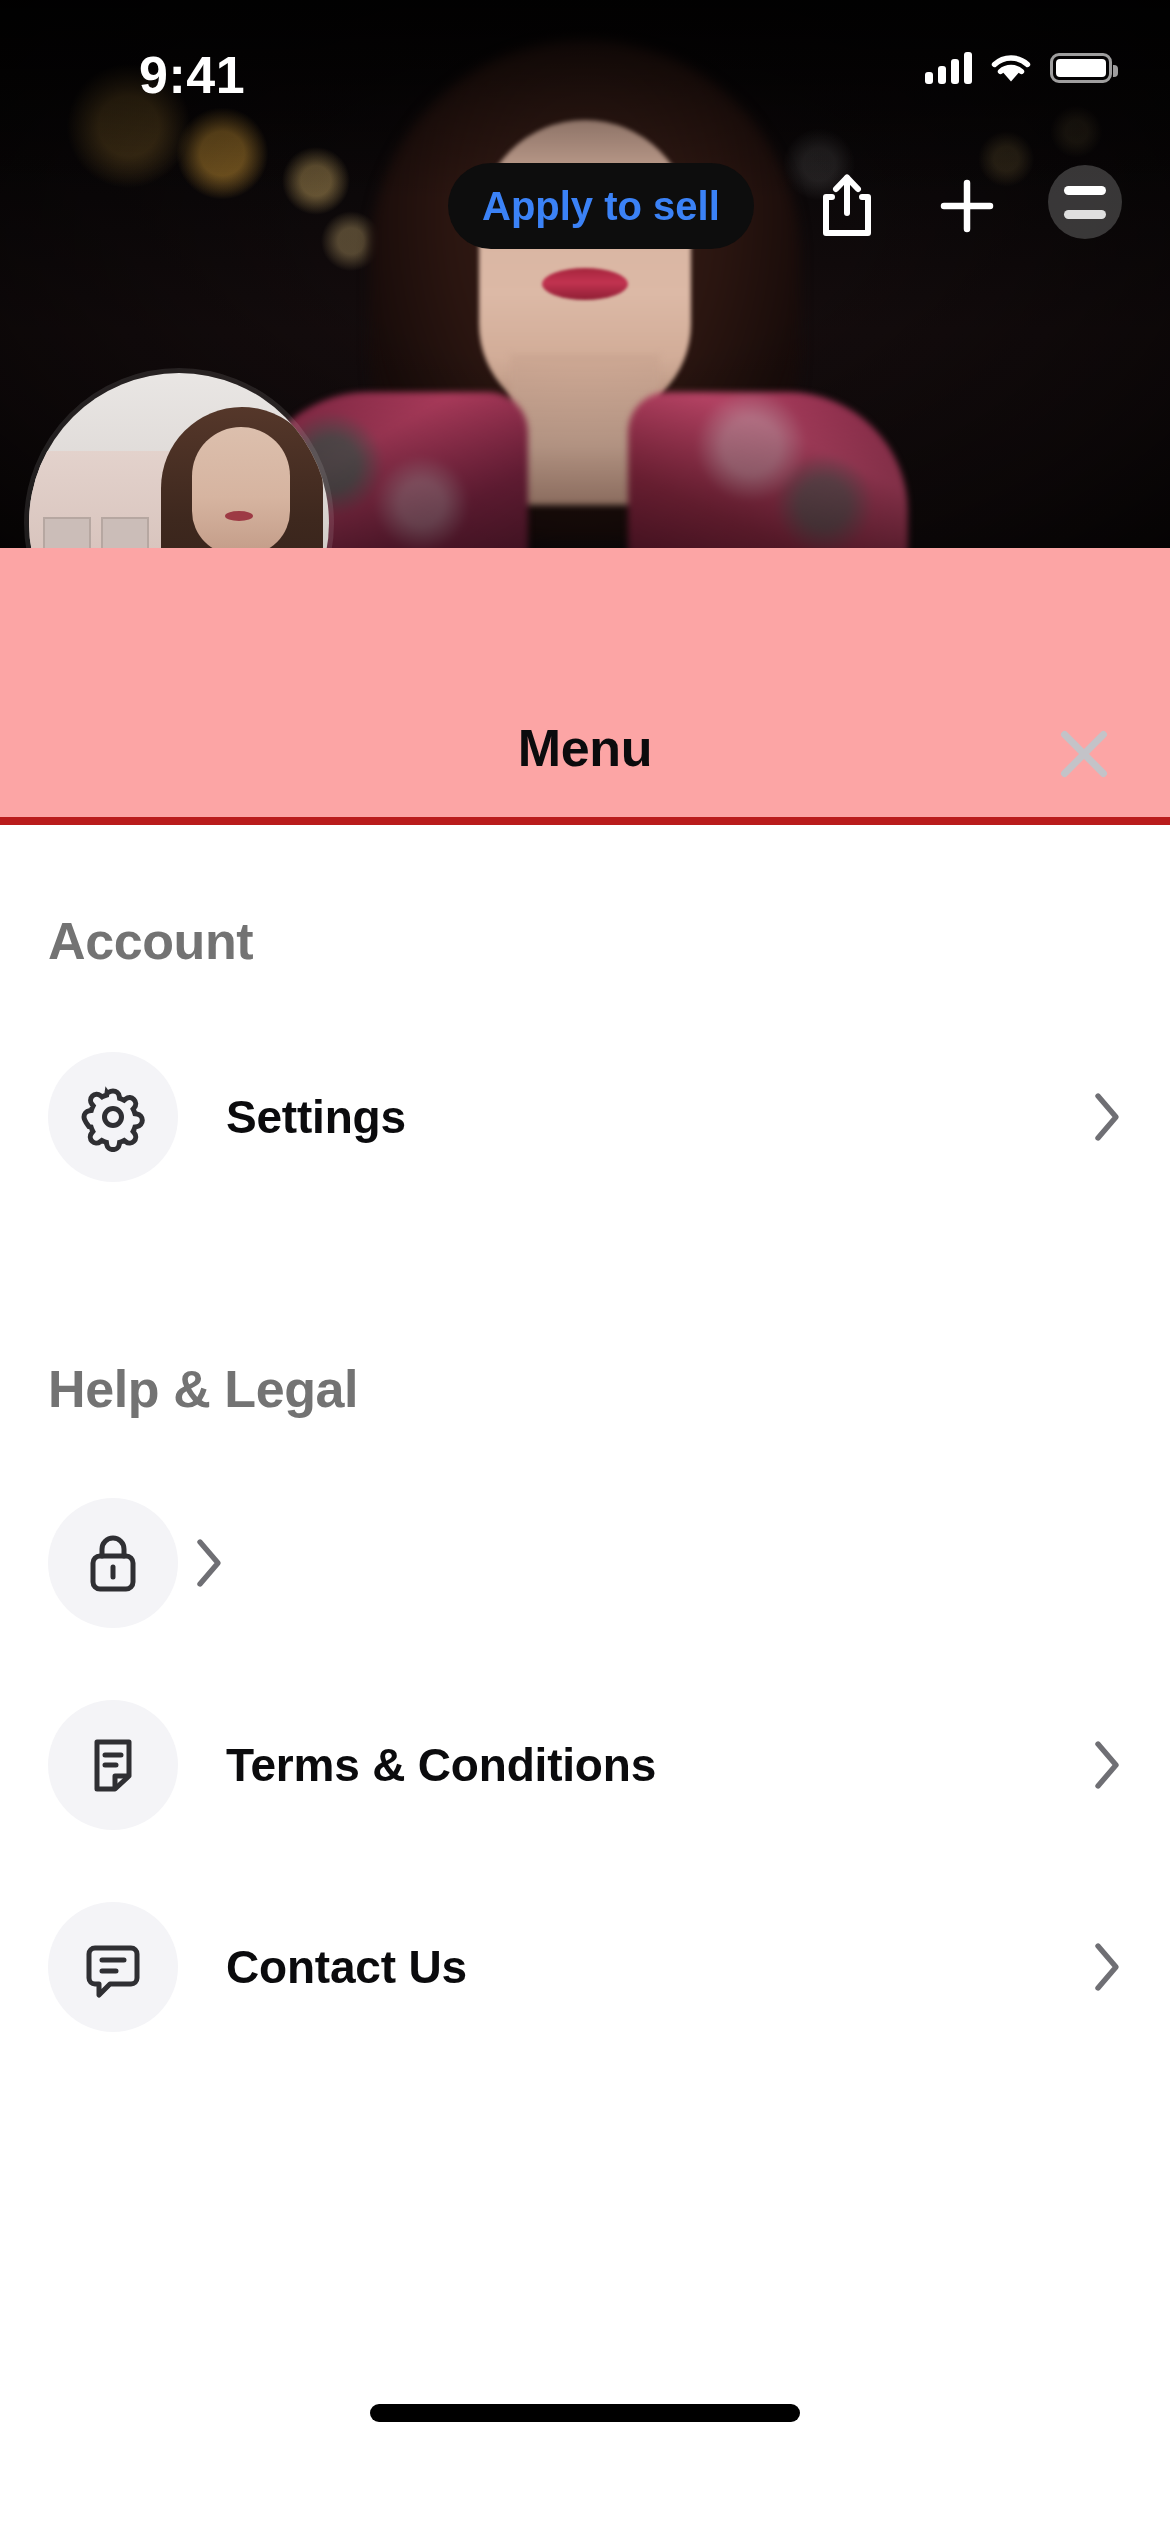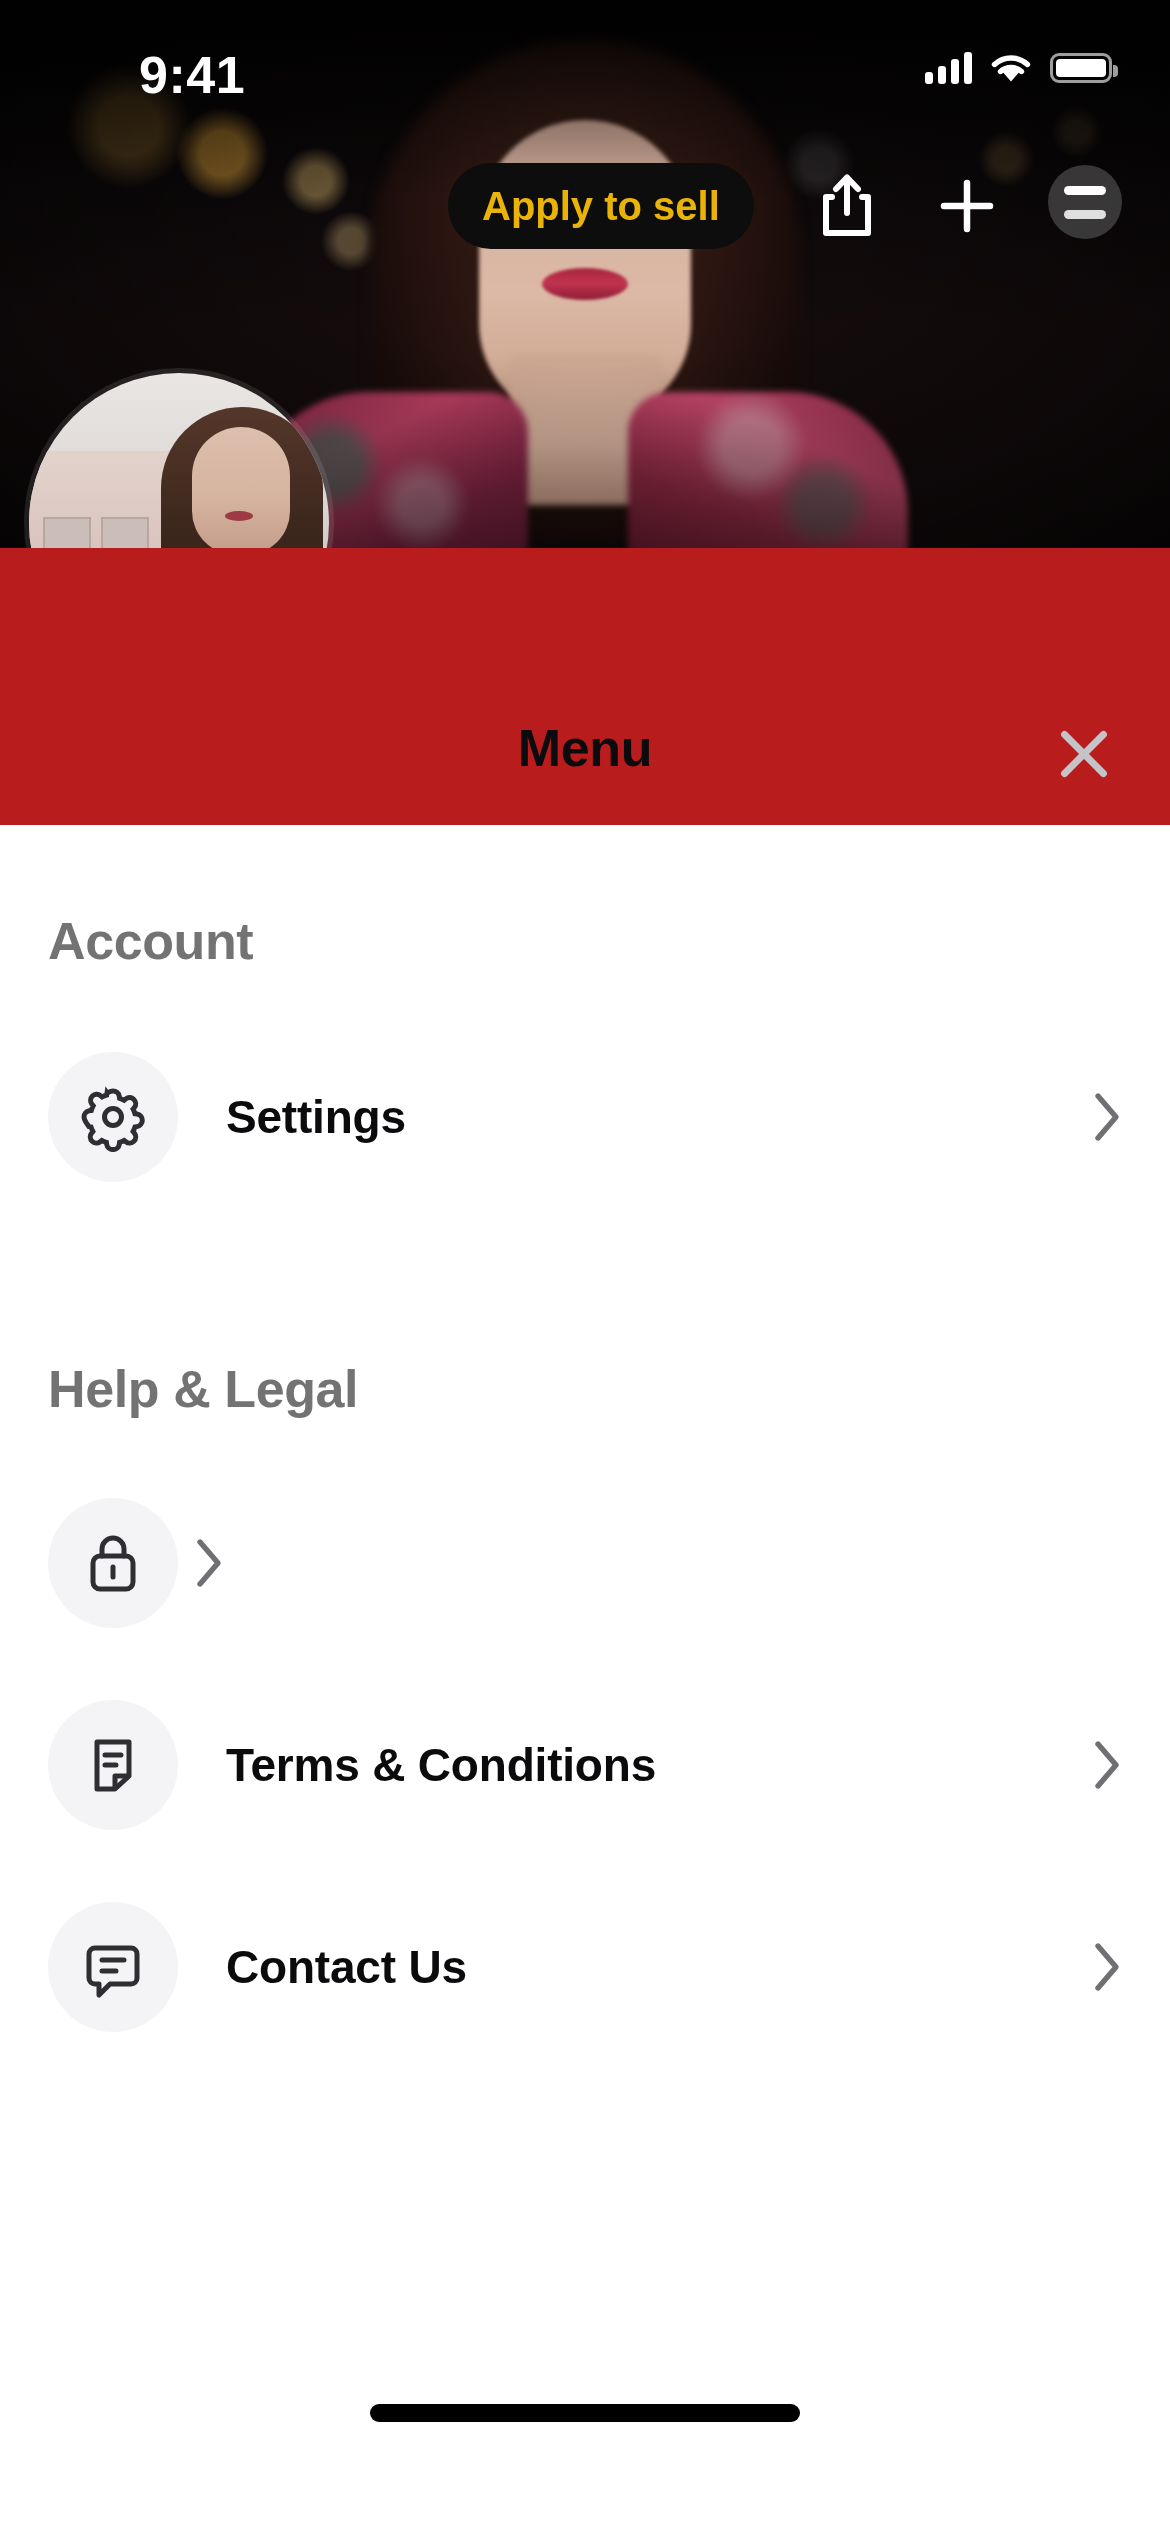--- a/index.html
+++ b/index.html
@@ -136,21 +136,21 @@
   .hero-actions {
     position:absolute; top:163px; left:0;
     width:1170px; height:92px; z-index:35;
     display:flex; align-items:center;
   }
   .apply-pill {
     position:absolute; left:448px; top:0;
     height:86px; padding:0 34px;
     background:#0d0d0d; border-radius:43px;
     display:flex; align-items:center; justify-content:center;
-    color:#eab308; font-size:40px; font-weight:bold;
+    color:#3b82f6; font-size:40px; font-weight:bold;
     white-space:nowrap;
   }
   .hero-icon {
     position:absolute; top:6px;
     width:74px; height:74px;
     display:flex; align-items:center; justify-content:center;
   }
   .hero-icon.share { left:810px; }
   .hero-icon.plus  { left:930px; }
   .hero-icon.menu  { left:1048px; top:2px; }
@@ -213,22 +213,22 @@
 
   
   .sheet {
     position:absolute; left:0; top:548px;
     width:1170px; height:1984px;
     background:#ffffff; z-index:50;
   }
   .sheet-header {
     position:relative;
     width:1170px; height:277px;
-    background:#b91c1c;
-    border-bottom:4px solid #b91c1c;
+    background:#fca5a5;
+    border-bottom:8px solid #b91c1c;
   }
   .sheet-title {
     position:absolute; left:0; top:170px; width:1170px;
     text-align:center;
     font-size:52px; font-weight:bold; color:#0b0b0d;
     letter-spacing:-.3px;
   }
   .close-btn {
     position:absolute; right:48px; top:168px;
     width:76px; height:76px;

